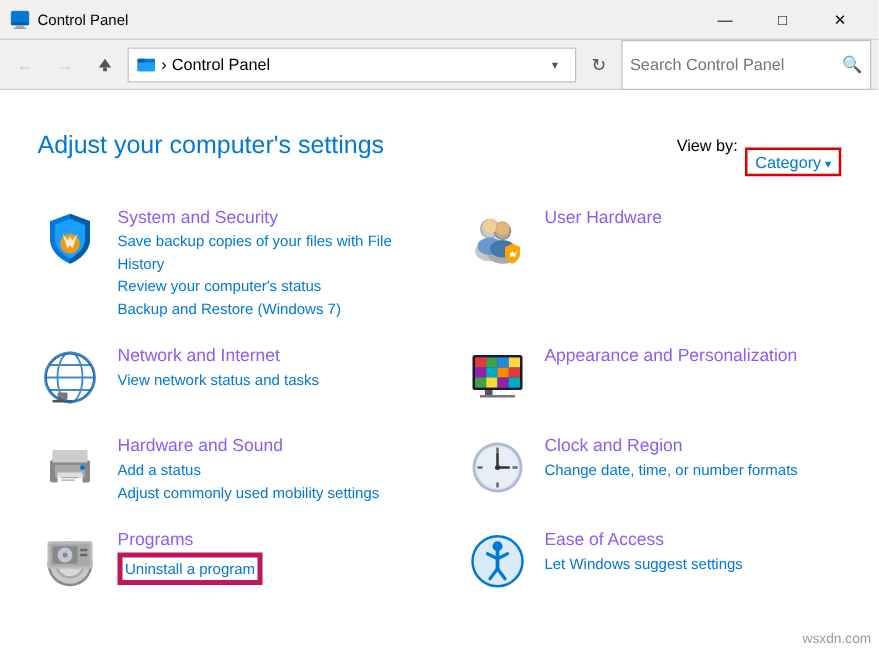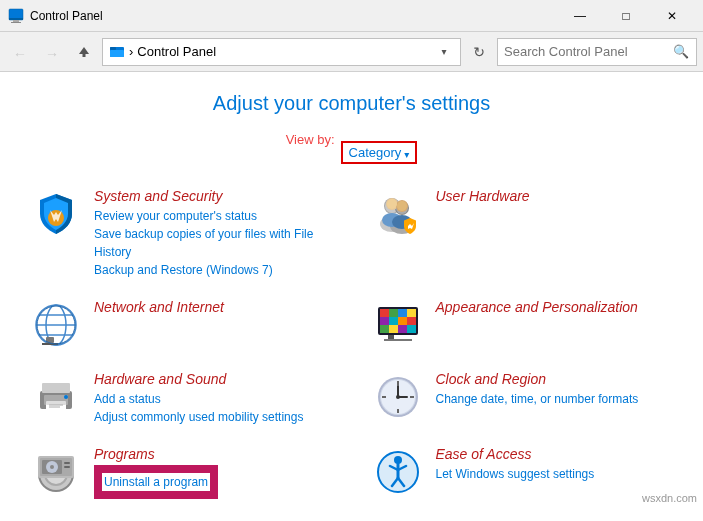--- a/index.html
+++ b/index.html
@@ -104,21 +104,21 @@
       height: 28px;
       display: flex;
       align-items: center;
       justify-content: center;
       color: #555;
       font-size: 14px;
       cursor: pointer;
     }
     .search-box {
       width: 200px;
-      height: 28px;
+      height: 40px;
       border: 1px solid #c0c0c0;
       background: #fff;
       display: flex;
       align-items: center;
       padding: 0 6px;
     }
     .search-box input {
       border: none;
       outline: none;
       width: 100%;
@@ -133,35 +133,34 @@
       padding: 20px 30px;
       background: #fff;
     }
 
     
     .header-row {
       display: flex;
       align-items: center;
       justify-content: space-between;
       margin-bottom: 24px;
-      flex-direction: column;
     }
     .page-title {
       font-size: 20px;
       font-weight: 300;
       color: #0078d7;
     }
     .view-by {
       display: flex;
       align-items: center;
       gap: 6px;
       font-size: 13px;
       color: #444;
     }
-    .view-by-label { color: #ef4444; }
+    .view-by-label { color: #000000; }
     .view-by-dropdown {
       display: flex;
       align-items: flex-end;
       gap: 3px;
       border: 2px solid #d00;
       padding: 2px 6px;
       cursor: pointer;
       color: #0078d7;
       font-size: 13px;
       margin-top: 26px;
@@ -183,50 +182,49 @@
       width: 52px;
       height: 52px;
       flex-shrink: 0;
       display: flex;
       align-items: center;
       justify-content: center;
     }
     .category-text { flex: 1; }
     .category-name {
       font-size: 14px;
-      color: #b91c1c;
+      color: #8b5cf6;
       font-weight: 400;
       cursor: pointer;
       margin-bottom: 3px;
-      font-style: italic;
     }
     .category-link {
       font-size: 12px;
       color: #0078d7;
       cursor: pointer;
       line-height: 1.5;
       display: block;
     }
     .category-link.highlighted {
       display: inline-block;
-      border: 8px solid #be185d;
+      border: 4px solid #be185d;
       padding: 0 2px;
     }
 
     
     .icon-shield svg, .icon-network svg, .icon-hardware svg, .icon-programs svg,
     .icon-users svg, .icon-appearance svg, .icon-clock svg, .icon-ease svg {
       width: 48px;
       height: 48px;
     }
 
     
     .watermark {
       position: fixed;
-      bottom: 17px;
+      bottom: 4px;
       right: 6px;
       font-size: 11px;
       color: #999;
     }
   </style>
 </head>
 <body>
 
 <div class="title-bar">
   <div class="title-bar-icon">
@@ -294,22 +292,22 @@
         <svg width="48" height="48" viewBox="0 0 48 48">
           <path d="M24 4 L40 10 L40 24 C40 33 33 40 24 44 C15 40 8 33 8 24 L8 10 Z" fill="#0078d7"></path>
           <path d="M24 4 L40 10 L40 24 C40 33 33 40 24 44" fill="#005fa3"></path>
           <path d="M24 8 L36 13 L36 24 C36 31 30 37 24 40 C18 37 12 31 12 24 L12 13 Z" fill="#1a9fff"></path>
           <circle cx="24" cy="28" r="8" fill="#ff9900" opacity="0.9"></circle>
           <path d="M22 25 L24 22 L26 25 L30 20 L26 32 L24 29 L22 32 L18 20 Z" fill="#fff" opacity="0.8"></path>
         </svg>
       </div>
       <div class="category-text">
         <div class="category-name">System and Security</div>
+        <span class="category-link">Save backup copies of your files with File History</span>
         <span class="category-link">Review your computer's status</span>
-        <span class="category-link">Save backup copies of your files with File History</span>
         <span class="category-link">Backup and Restore (Windows 7)</span>
       </div>
     </div>
 
     <div class="category-item">
       <div class="category-icon icon-users">
         <svg width="48" height="48" viewBox="0 0 48 48">
           <circle cx="18" cy="16" r="8" fill="#aaa"></circle>
           <circle cx="18" cy="16" r="7" fill="#c8c8c8"></circle>
           <circle cx="28" cy="18" r="7" fill="#888"></circle>
@@ -342,20 +340,21 @@
           <line x1="4" y1="24" x2="44" y2="24" stroke="#4488cc" stroke-width="1.5"></line>
           <line x1="7" y1="14" x2="41" y2="14" stroke="#4488cc" stroke-width="1.5"></line>
           <line x1="7" y1="34" x2="41" y2="34" stroke="#4488cc" stroke-width="1.5"></line>
           <rect x="14" y="36" width="8" height="6" rx="1" fill="#777"></rect>
           <rect x="10" y="42" width="16" height="2" fill="#555"></rect>
           <circle cx="24" cy="24" r="19" fill="none" stroke="#2266aa" stroke-width="1"></circle>
         </svg>
       </div>
       <div class="category-text">
         <div class="category-name">Network and Internet</div>
+        <span class="category-link">View network status and tasks</span>
       </div>
     </div>
 
     <div class="category-item">
       <div class="category-icon icon-appearance">
         <svg width="48" height="48" viewBox="0 0 48 48">
           <rect x="4" y="6" width="40" height="28" rx="2" fill="#1a1a2e"></rect>
           <rect x="6" y="8" width="36" height="24" fill="#0d47a1"></rect>
 
           <rect x="6" y="8" width="9" height="8" fill="#e53935"></rect>

